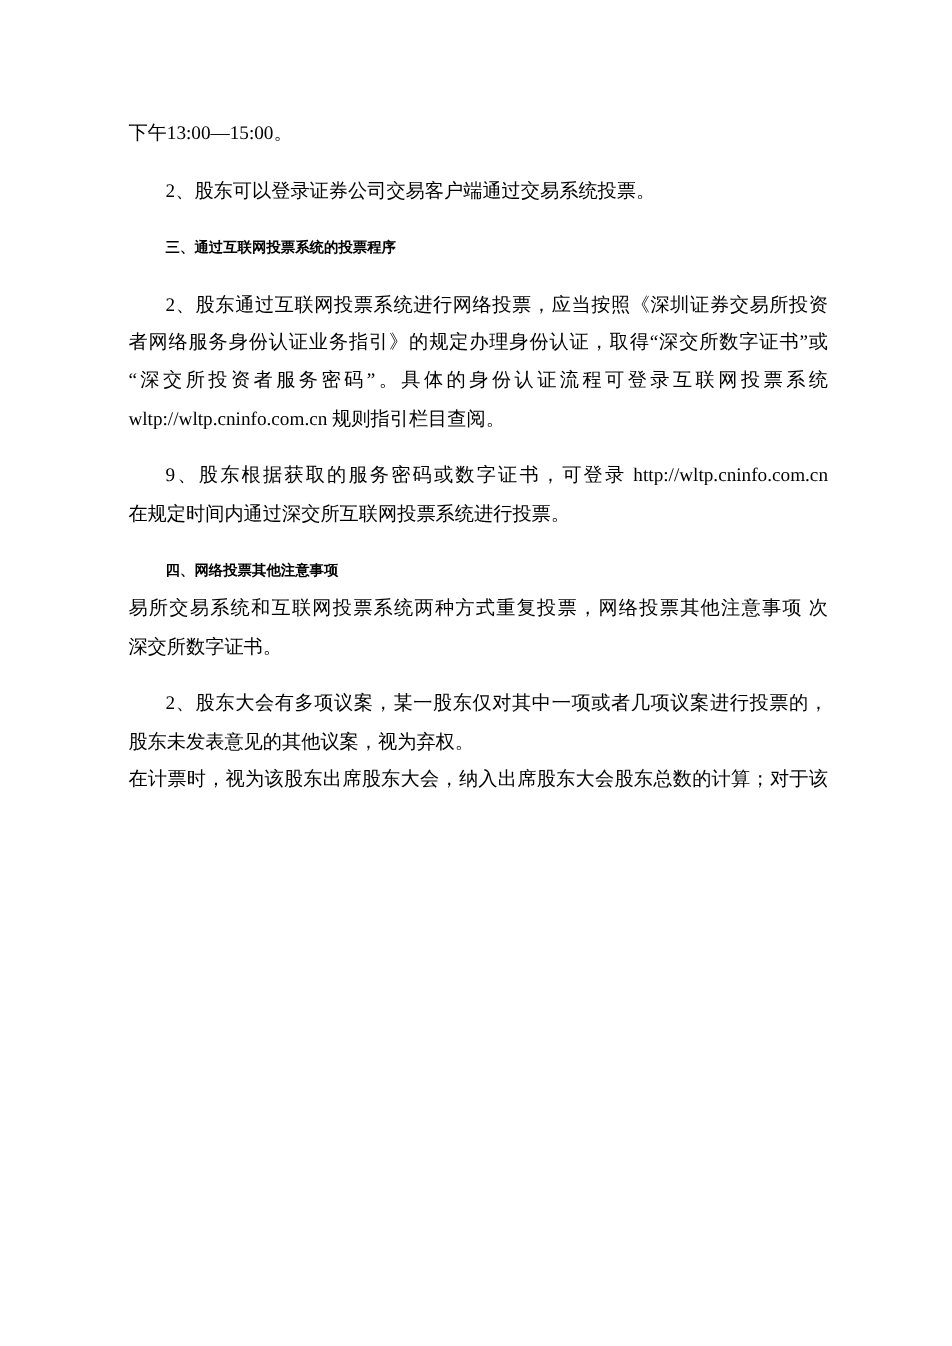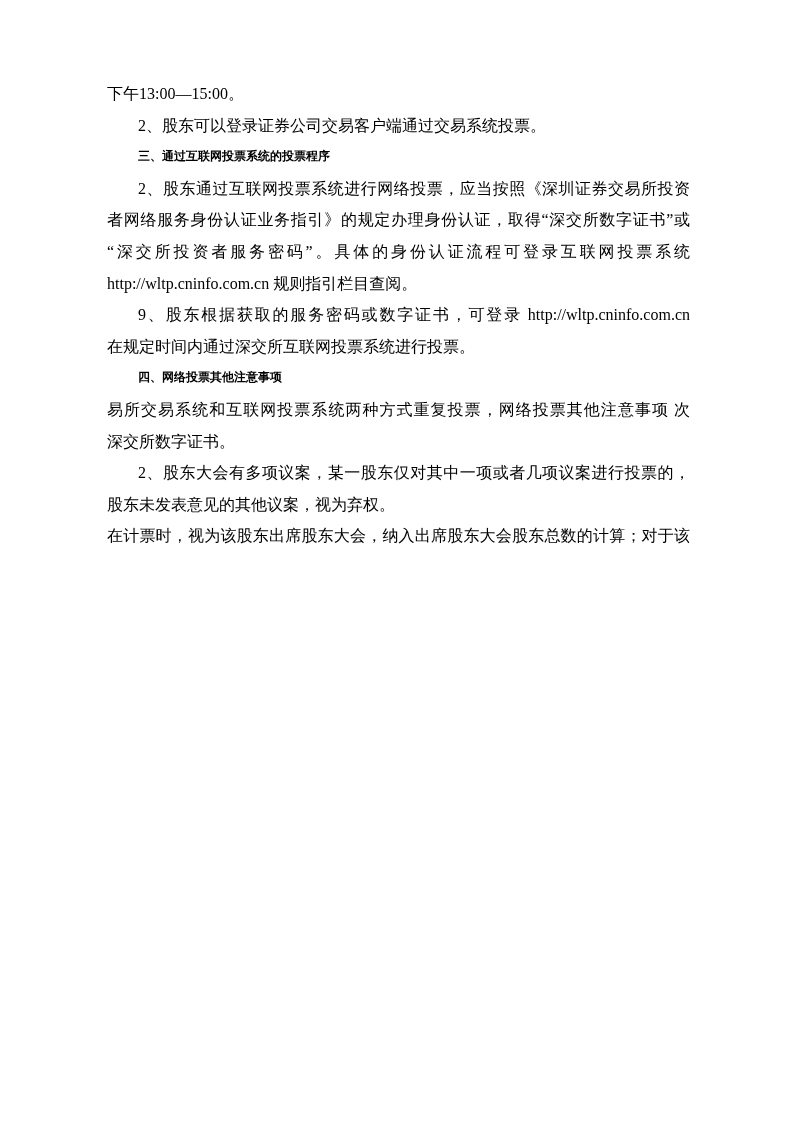--- a/index.html
+++ b/index.html
@@ -10,41 +10,42 @@
   .page {
     position: relative;
     width: 793px;
     height: 1122px;
     background: #ffffff;
     overflow: hidden;
   }
   .content {
     position: absolute;
     left: 107px;
-    top: 78px;
+    top: 96px;
     width: 583px;
   }
   .para {
     margin: 0;
     padding: 0;
   }
   .line {
     font-family: "Liberation Serif", "DejaVu Serif", serif;
     font-size: 16px;
     line-height: 31.6px;
     color: #000000;
     white-space: normal;
   }
   .heading .line {
     font-family: "Liberation Sans", "DejaVu Sans", sans-serif;
     font-weight: 700;
     font-size: 12px;
   }
   .line.indent {
     text-indent: 31px;
+    margin-top: 16px;
   }
   .line.full {
     text-align: justify;
     text-align-last: justify;
   }
 </style>
 </head>
 <body>
 
 <div class="page">
@@ -55,21 +56,21 @@
       <div class="para body">
         <div class="line indent">2、股东可以登录证券公司交易客户端通过交易系统投票。</div>
       </div>
       <div class="para heading">
         <div class="line indent">三、通过互联网投票系统的投票程序</div>
       </div>
       <div class="para body">
         <div class="line indent full">2、股东通过互联网投票系统进行网络投票，应当按照《深圳证券交易所投资</div>
         <div class="line full">者网络服务身份认证业务指引》的规定办理身份认证，取得“深交所数字证书”或</div>
         <div class="line full">“深交所投资者服务密码”。具体的身份认证流程可登录互联网投票系统</div>
-        <div class="line">http://wltp.cninfo.com.cn 规则指引栏目查阅。</div>
+        <div class="line">wltp://wltp.cninfo.com.cn 规则指引栏目查阅。</div>
       </div>
       <div class="para body">
         <div class="line indent full">9、股东根据获取的服务密码或数字证书，可登录 http://wltp.cninfo.com.cn</div>
         <div class="line">在规定时间内通过深交所互联网投票系统进行投票。</div>
       </div>
       <div class="para heading">
         <div class="line indent">四、网络投票其他注意事项</div>
       </div>
       <div class="para body">
         <div class="line full">易所交易系统和互联网投票系统两种方式重复投票，网络投票其他注意事项 次</div>

